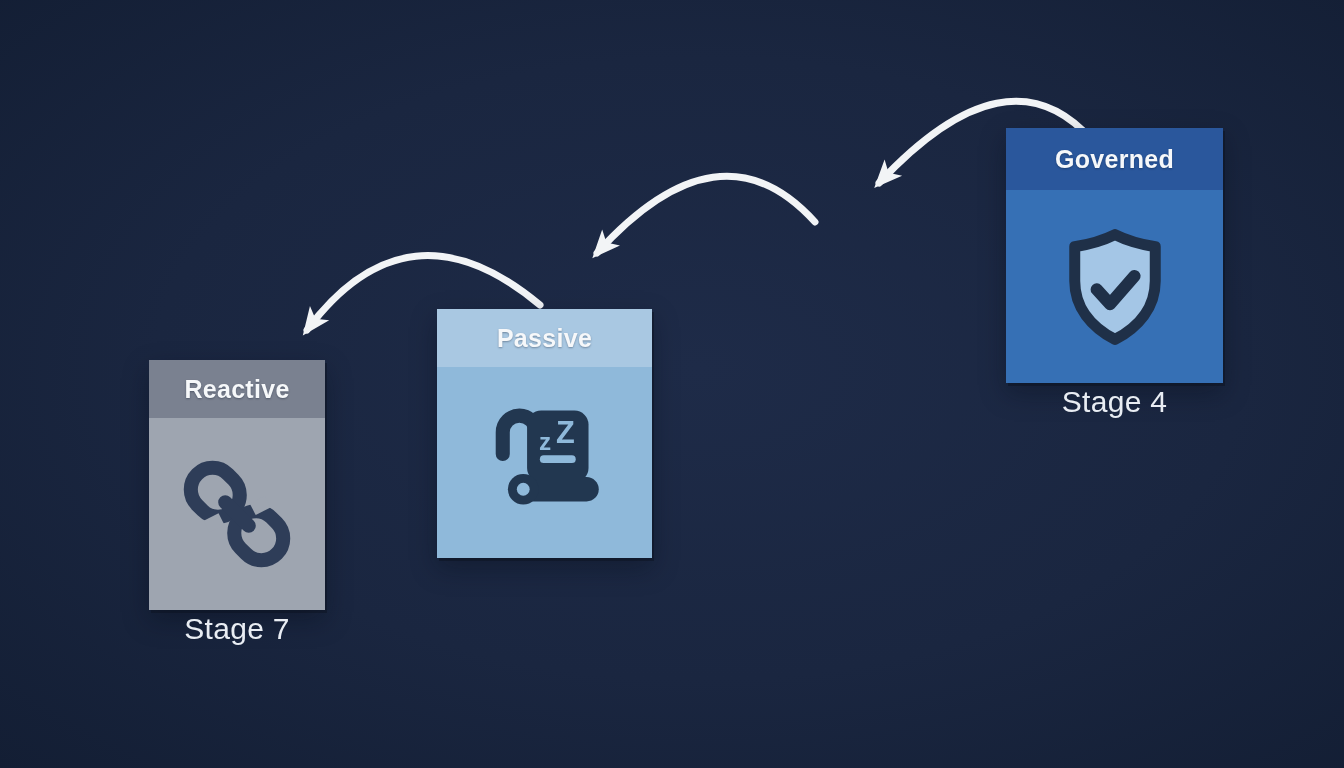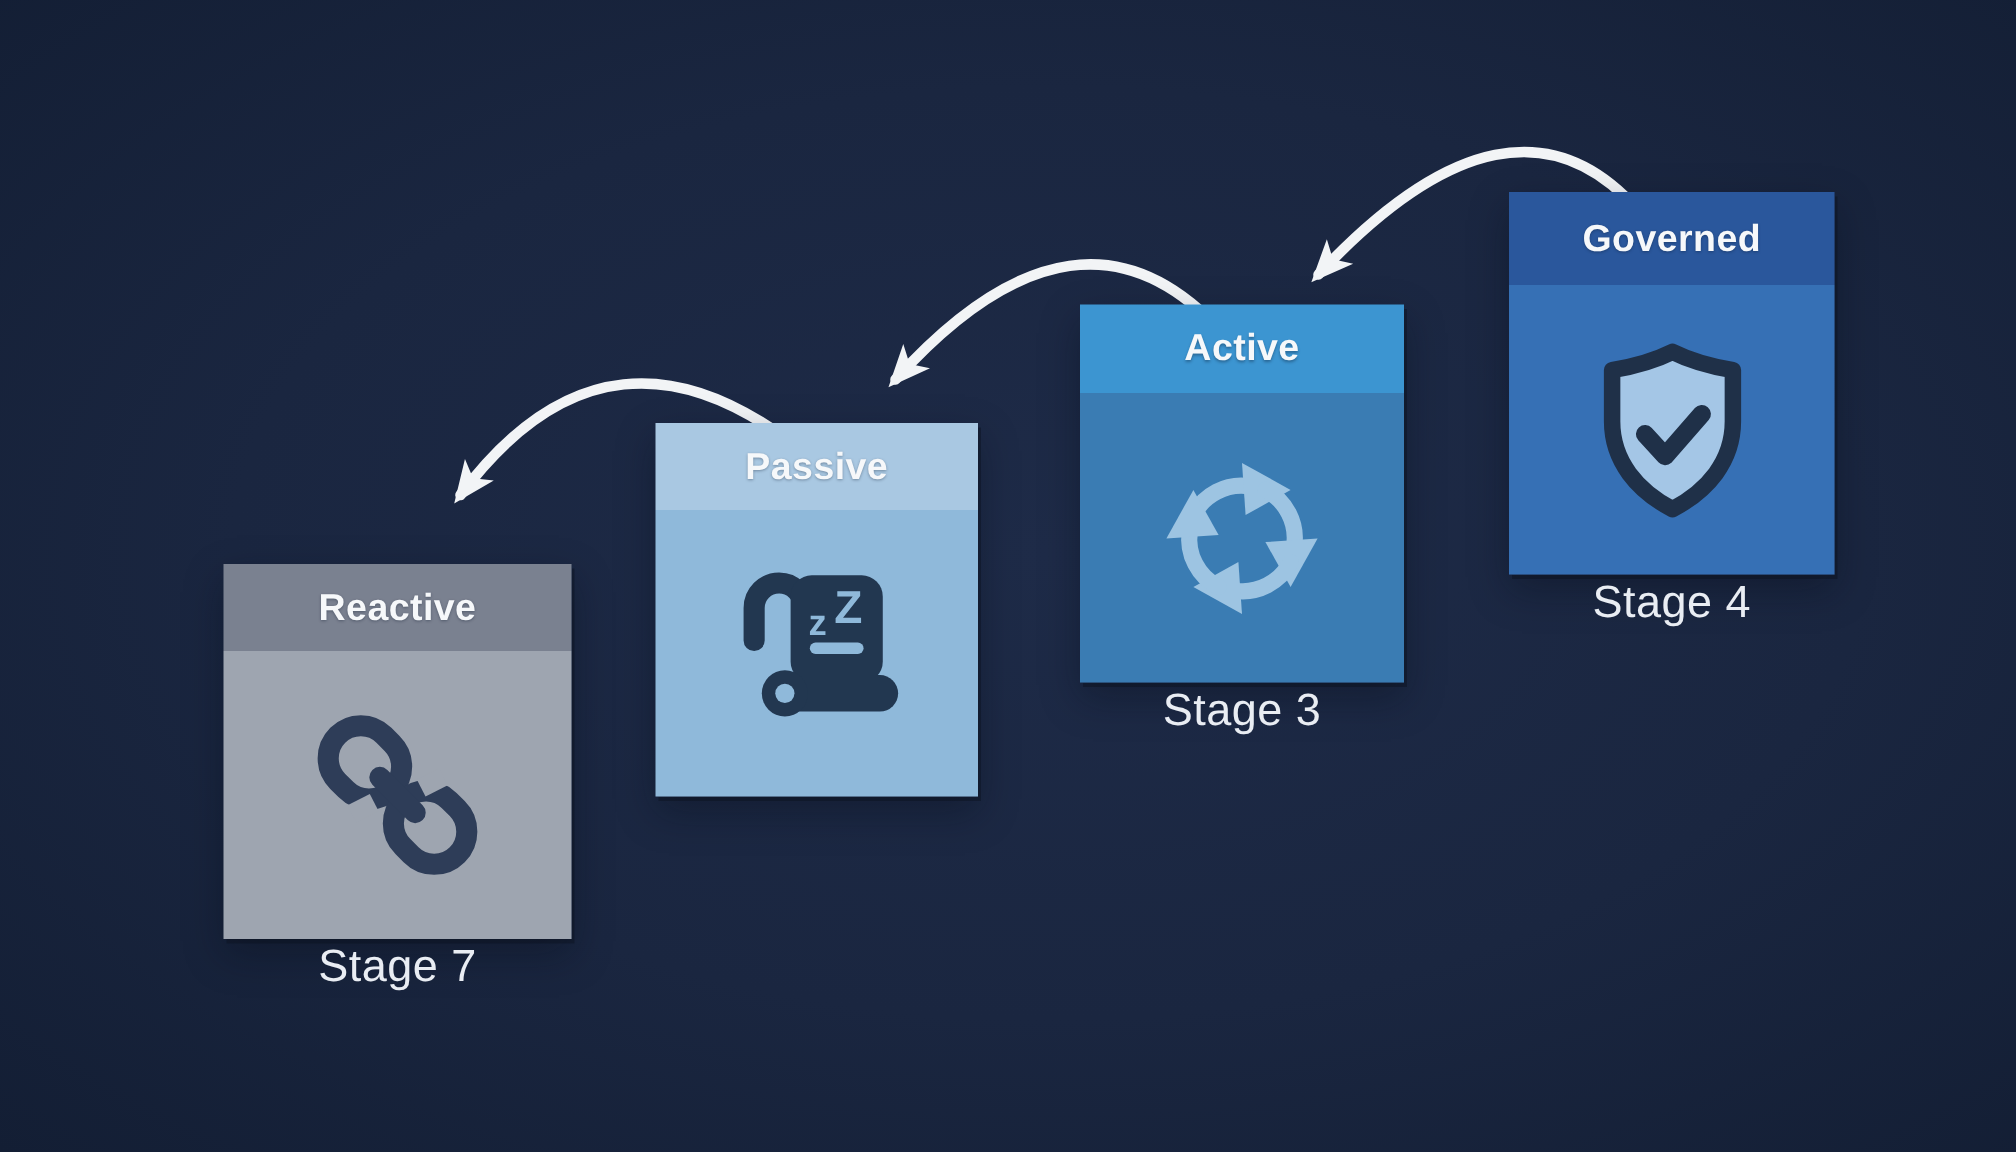--- a/index.html
+++ b/index.html
@@ -10,34 +10,34 @@
   .canvas{
     position:relative;width:1344px;height:768px;
     background:radial-gradient(ellipse at 52% 48%, #1e2b48 0%, #1a2640 55%, #131e34 100%);
   }
   .arrow-layer{
     position:absolute;left:0;top:0;width:1344px;height:768px;z-index:1;
   }
   .stage{
     position:absolute;z-index:2;text-align:center;
   }
-  .s1{left:149px;top:376px;width:232px;}
+  .s1{left:149px;top:360px;width:176px;}
   .s2{left:437px;top:282px;width:215px;}
   .s3{left:720px;top:203px;width:216px;}
   .s4{left:1006px;top:128px;width:217px;}
   .card{
     width:100%;box-shadow:2px 3px 0 0 rgba(10,17,32,0.45), 0 10px 24px rgba(6,12,24,0.35);
   }
   .card-header{
     display:flex;align-items:center;justify-content:center;
     font-weight:bold;font-size:25px;letter-spacing:0.3px;
     text-shadow:0 1px 2px rgba(10,20,40,0.35);
   }
   .s1 .card-header{height:58px;}
-  .s2 .card-header{height:58px;}
+  .s2 .card-header{height:58px;margin-top:27px;}
   .s3 .card-header{height:59px;}
   .s4 .card-header{height:62px;}
   .card-body{
     display:flex;align-items:center;justify-content:center;
   }
   .s1 .card-body{height:192px;}
   .s2 .card-body{height:191px;}
   .s3 .card-body{height:193px;}
   .s4 .card-body{height:193px;}
   .stage-label{
@@ -90,37 +90,20 @@
           <circle cx="33" cy="70.5" r="12" fill="currentColor"></circle>
           <circle cx="33" cy="70.5" r="5" fill="#8fb9da"></circle>
           <rect x="46" y="44" width="28" height="6" rx="3" fill="#8fb9da"></rect>
           <text x="50" y="40" font-size="19" font-weight="bold" font-family="Liberation Sans, sans-serif" text-anchor="middle" fill="#8fb9da">z</text>
           <text x="66" y="34" font-size="24" font-weight="bold" font-family="Liberation Sans, sans-serif" text-anchor="middle" fill="#8fb9da">Z</text>
         </svg>
       </div>
     </div>
   </div>
 
-  <div class="stage s3">
-    <div class="card">
-      <div class="card-header" style="background-color: rgb(60, 149, 209); color: rgb(246, 248, 250);">Active</div>
-      <div class="card-body" style="background-color: rgb(58, 124, 179);">
-        <svg class="icon" width="120" height="120" viewBox="0 0 100 100" style="color: rgb(157, 196, 226);">
-          <g id="cyc-seg">
-            <path d="M 23 37 A 30 30 0 0 1 54 21" fill="none" stroke="currentColor" stroke-width="9" stroke-linecap="round"></path>
-            <polygon points="50,8 77,23 52,37" fill="currentColor"></polygon>
-          </g>
-          <use href="#cyc-seg" transform="rotate(90 50 50)"></use>
-          <use href="#cyc-seg" transform="rotate(180 50 50)"></use>
-          <use href="#cyc-seg" transform="rotate(270 50 50)"></use>
-        </svg>
-      </div>
-    </div>
-    <div class="stage-label" style="color: rgb(233, 237, 243);">Stage 3</div>
-  </div>
 
   <div class="stage s4">
     <div class="card">
       <div class="card-header" style="background-color: rgb(42, 87, 156); color: rgb(246, 248, 250);">Governed</div>
       <div class="card-body" style="background-color: rgb(54, 112, 181);">
         <svg class="icon" width="122" height="122" viewBox="0 0 100 100" style="color: rgb(31, 48, 72);">
           <path d="M50 7 C60 12 71 15 83 17 V45 C83 67 69 83 50 93 C31 83 17 67 17 45 V17 C29 15 40 12 50 7 Z" stroke="currentColor" stroke-width="9" stroke-linejoin="round" fill="#a4c6e6"></path>
           <polyline points="35,52 46,64 66,41" fill="none" stroke="currentColor" stroke-width="10" stroke-linecap="round" stroke-linejoin="round"></polyline>
         </svg>
       </div>

